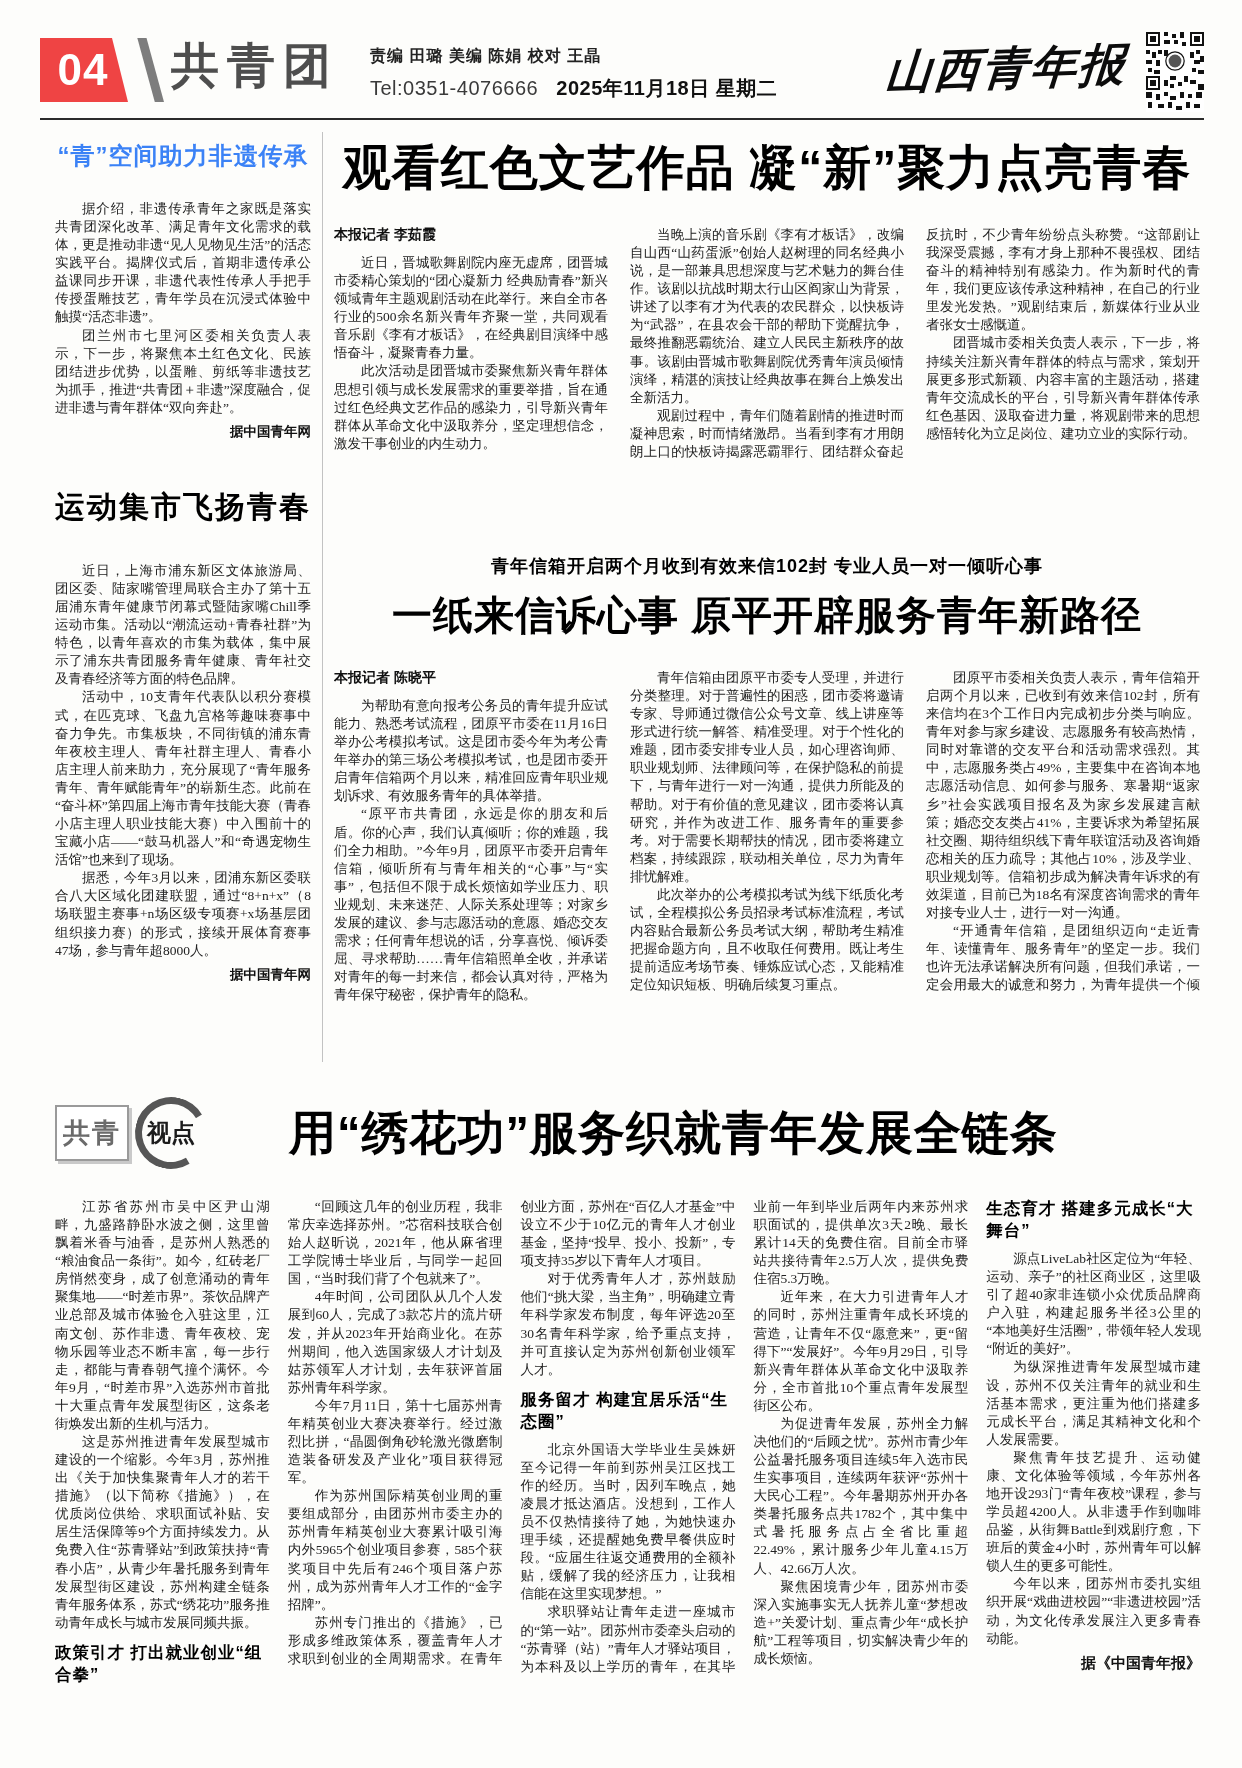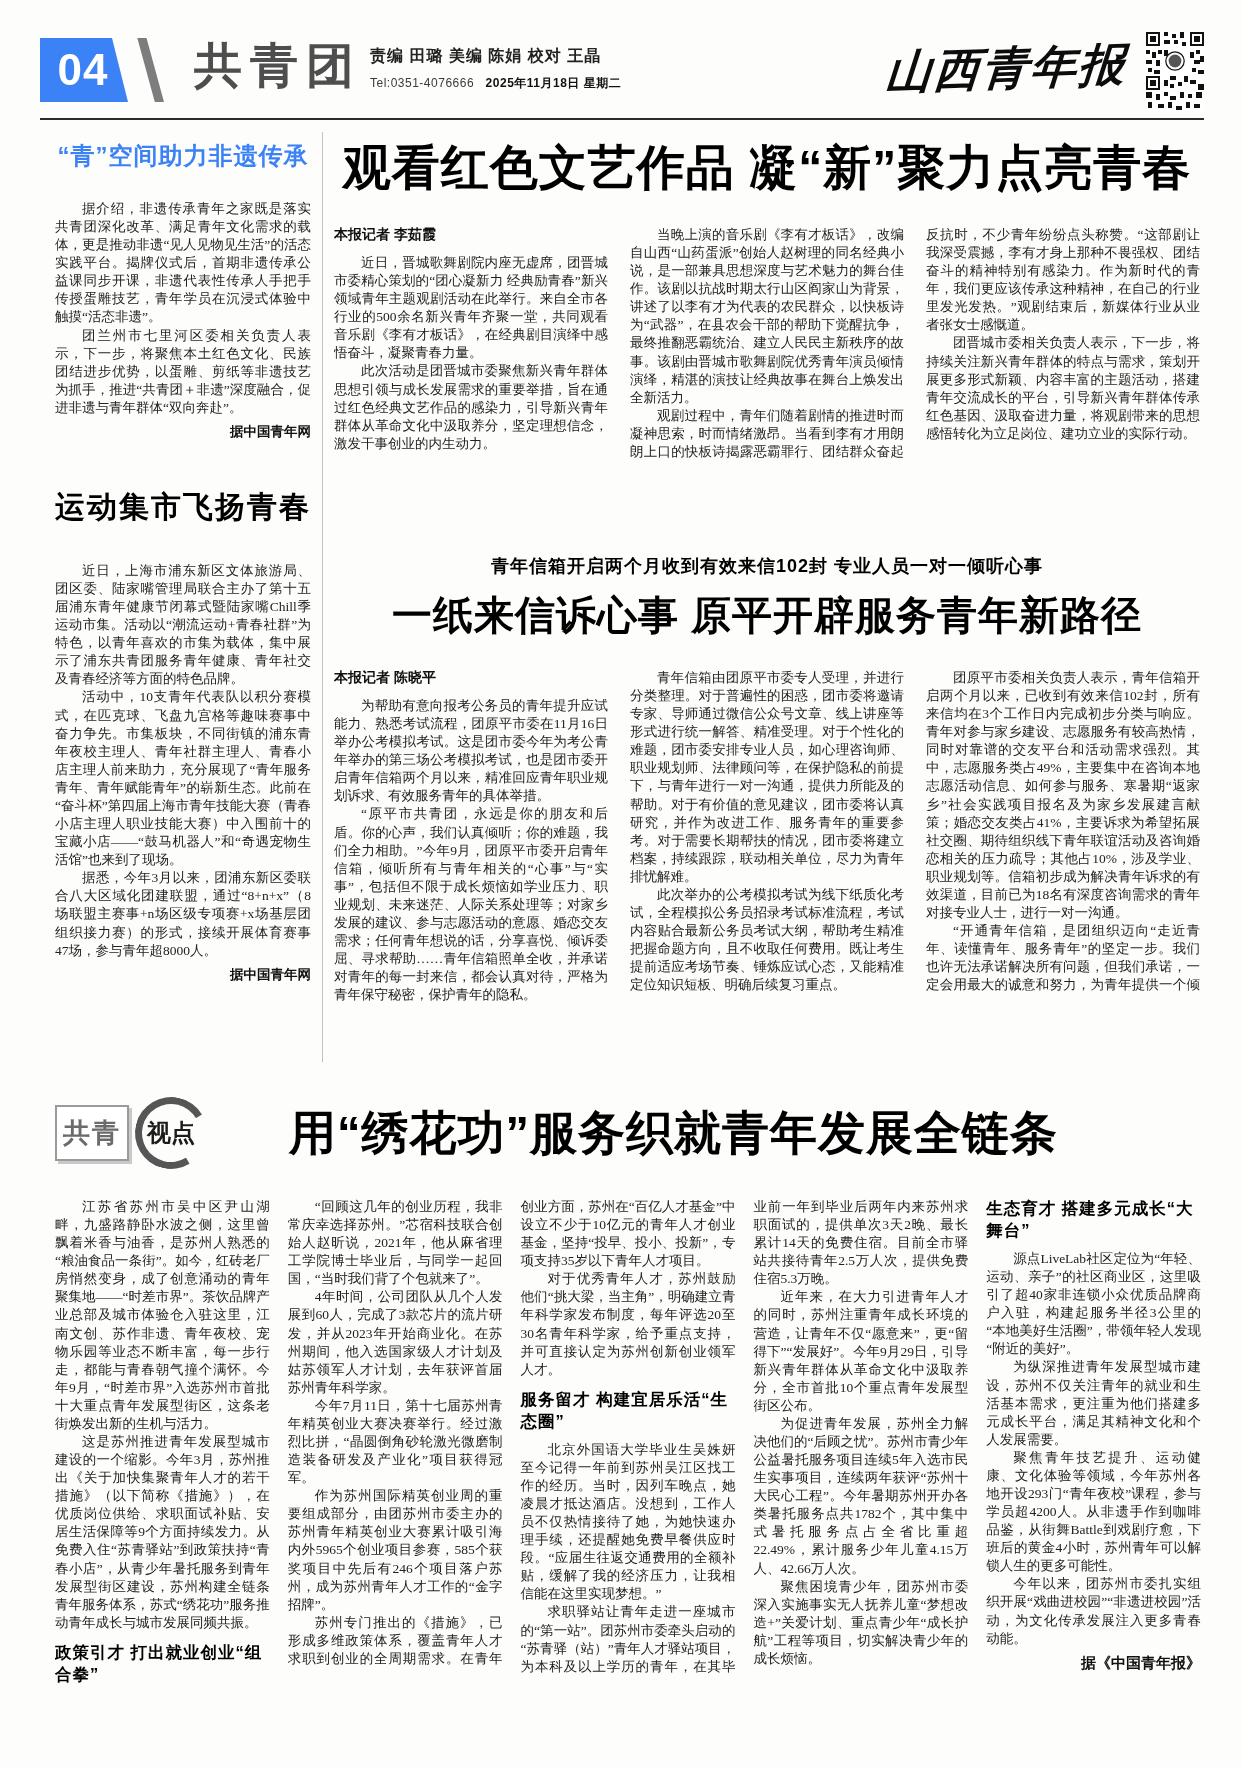--- a/index.html
+++ b/index.html
@@ -4,36 +4,36 @@
 <style>
   html,body{margin:0;padding:0;background:#e8e8e4;}
   .page{
     position:relative;width:1242px;height:1768px;margin:0 auto;
     background:#fdfdfb;overflow:hidden;color:#1a1a1a;
     font-family:"Liberation Serif","DejaVu Serif",serif;
   }
   
   .masthead-bar{position:absolute;left:40px;top:30px;right:38px;height:82px;}
   .page-no-box{
-    position:absolute;left:0;top:8px;width:100px;height:64px;background:#3b82f6;
+    position:absolute;left:0;top:8px;width:100px;height:64px;background:#ef4444;
     clip-path:polygon(0 0,72% 0,88% 100%,0 100%);
     display:flex;align-items:center;justify-content:center;
   }
   .page-no{font-family:"Liberation Sans",sans-serif;font-weight:bold;font-size:44px;color:#fff;letter-spacing:1px;padding-right:14px;}
   .page-no-sliver{
     position:absolute;left:78px;top:8px;width:46px;height:64px;background:#7d7d7d;
     clip-path:polygon(42% 0,62% 0,100% 100%,80% 100%);
   }
   .section-name{
-    position:absolute;left:154px;top:4px;font-size:48px;font-weight:bold;color:#4e4e4e;
+    position:absolute;left:131px;top:4px;font-size:48px;font-weight:bold;color:#4e4e4e;
     letter-spacing:8px;font-family:"Liberation Serif",serif;
   }
   .editor-block{position:absolute;left:330px;top:16px;font-family:"Liberation Sans",sans-serif;}
   .editors-line{font-size:16px;color:#222;font-weight:bold;letter-spacing:1px;}
-  .tel-line{font-size:12px;color:#3a3a3a;margin-top:8px;letter-spacing:.5px;}
+  .tel-line{font-size:20px;color:#3a3a3a;margin-top:8px;letter-spacing:.5px;}
   .tel-line b{color:#111;}
   .brand{
     position:absolute;right:78px;top:8px;font-size:46px;font-weight:bold;color:#0c0c0c;
     font-style:italic;transform:skewX(-6deg) rotate(-2deg);letter-spacing:2px;
     font-family:"Liberation Serif",serif;
   }
   .qr-stack{position:absolute;right:0;top:2px;width:58px;}
   .qr{width:58px;height:58px;display:block;}
   .qr2{width:58px;height:20px;margin-top:2px;display:block;}
   .header-rule{position:absolute;left:40px;right:38px;top:118px;height:2px;background:#2b2b2b;}

